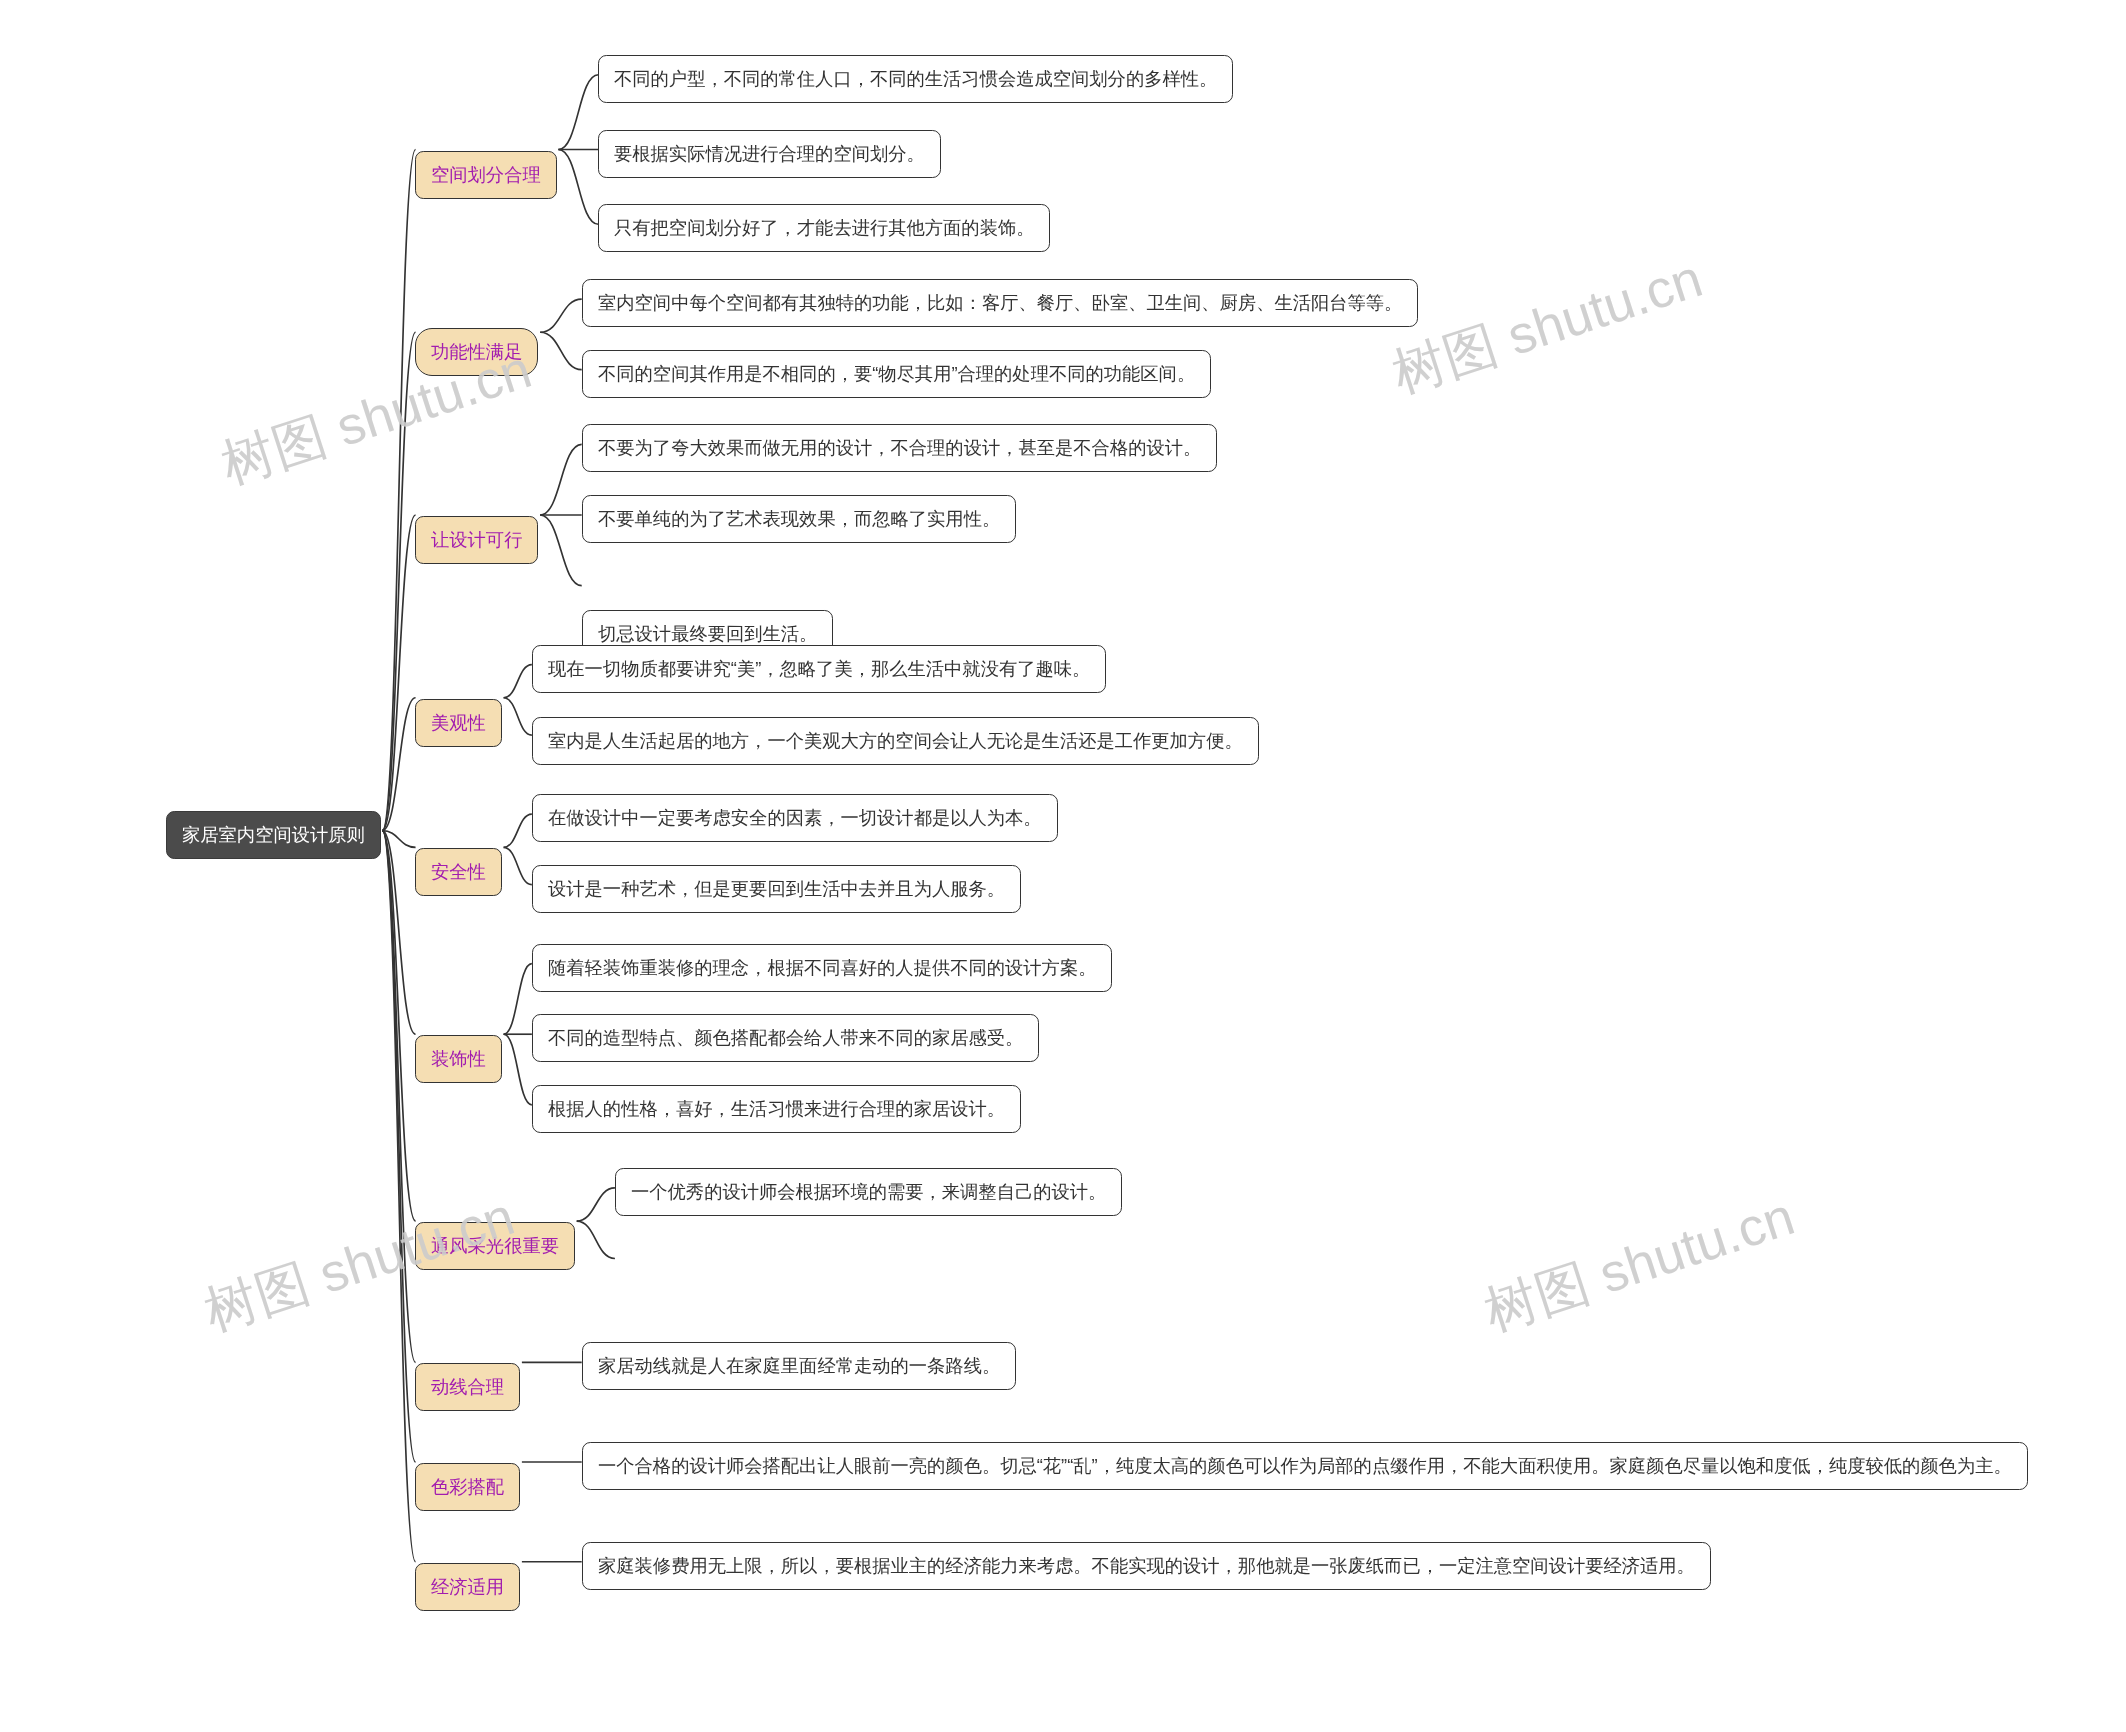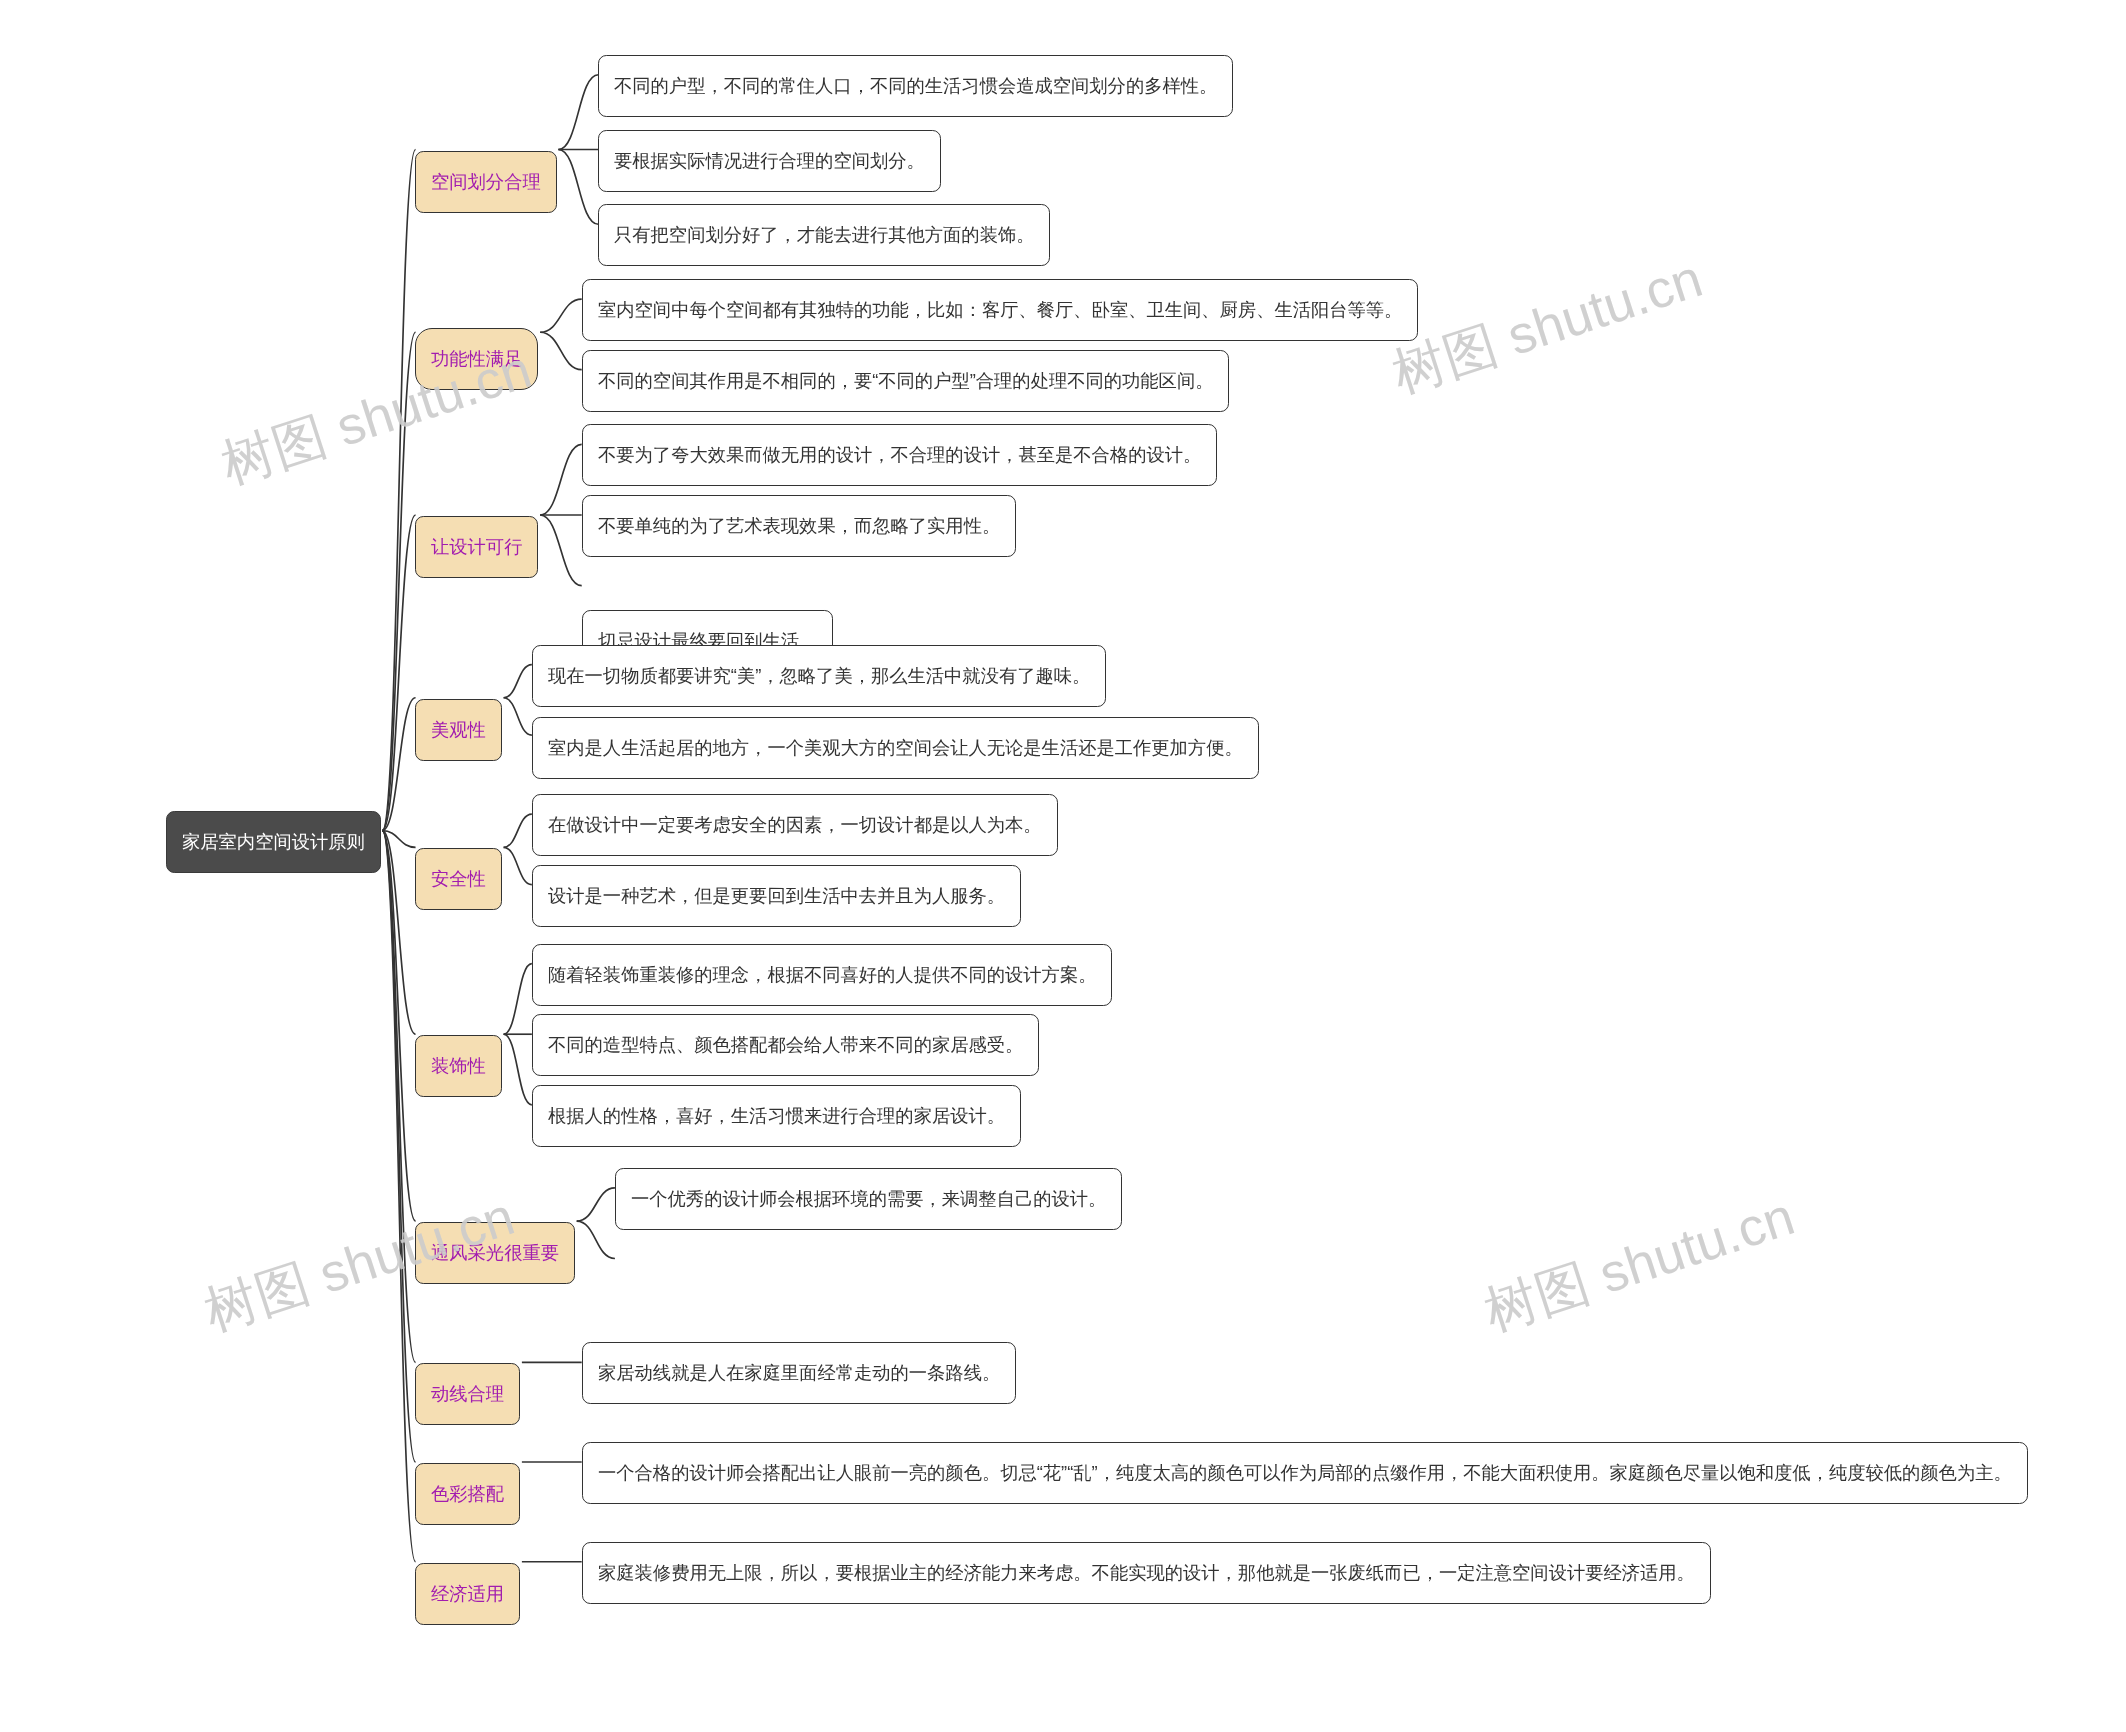--- a/index.html
+++ b/index.html
@@ -1,18 +1,18 @@
 <!DOCTYPE html>
 <html style="font-size:13.3px"><head>
 <meta charset="utf-8">
 <style>
   html,body{margin:0;padding:0;background:#fff;font-family:"Microsoft YaHei","PingFang SC","Heiti SC",Arial,sans-serif;}
   .canvas{position:relative;width:2127px;height:1732px;background:#fff;overflow:hidden;}
   .node{position:absolute;box-sizing:border-box;border-radius:8.3px;display:flex;align-items:center;
-        padding:18px 15px;font-size:18.3px;line-height:1.3;white-space:nowrap;}
+        padding:11px 15px;font-size:18.3px;line-height:1.3;white-space:nowrap;}
   .root-node{background:#4b4b4b;color:#fff;border:1.7px solid #3a3a3a;}
   .branch-node{background:#f5deb3;color:#a21caf;border:1.7px solid #333;margin-top:21px;}
   .leaf-node{background:#fff;color:#333;border:1.7px solid #333;}
   svg.wires{position:absolute;left:0;top:0;width:2127px;height:1732px;pointer-events:none;}
   .wm{position:absolute;color:#ccc;font-size:53px;transform:rotate(-18deg);
       font-family:"Microsoft YaHei",Arial,sans-serif;pointer-events:none;user-select:none;
       font-weight:400;opacity:.9;white-space:nowrap;}
 </style>
 </head>
 <body>
@@ -50,21 +50,21 @@
       <path d="M 460 1000 C 480 1000 480 1880 500 1880" fill="none" stroke="#333" stroke-width="2"></path>
       <path d="M 628 1880 C 664 1880 664 1880 700 1880" fill="none" stroke="#333" stroke-width="2"></path>
     </svg>
 <div class="node root-node" style="left: 166px; top: 811px;">家居室内空间设计原则</div>
     <div class="node branch-node" style="left: 415px; top: 130px;">空间划分合理</div>
     <div class="node leaf-node" style="left: 598px; top: 55px;">不同的户型，不同的常住人口，不同的生活习惯会造成空间划分的多样性。</div>
     <div class="node leaf-node" style="left: 598px; top: 130px;">要根据实际情况进行合理的空间划分。</div>
     <div class="node leaf-node" style="left: 598px; top: 204px;">只有把空间划分好了，才能去进行其他方面的装饰。</div>
     <div class="node branch-node" style="left: 415px; top: 307px; border-radius: 17px;">功能性满足</div>
     <div class="node leaf-node" style="left: 582px; top: 279px;">室内空间中每个空间都有其独特的功能，比如：客厅、餐厅、卧室、卫生间、厨房、生活阳台等等。</div>
-    <div class="node leaf-node" style="left: 582px; top: 350px;">不同的空间其作用是不相同的，要“不同的户型”合理的处理不同的功能区间。</div>
+    <div class="node leaf-node" style="left: 582px; top: 350px;">不同的空间其作用是不相同的，要“物尽其用”合理的处理不同的功能区间。</div>
     <div class="node branch-node" style="left: 415px; top: 495px;">让设计可行</div>
     <div class="node leaf-node" style="left: 582px; top: 424px;">不要为了夸大效果而做无用的设计，不合理的设计，甚至是不合格的设计。</div>
     <div class="node leaf-node" style="left: 582px; top: 495px;">不要单纯的为了艺术表现效果，而忽略了实用性。</div>
     <div class="node leaf-node" style="left: 582px; top: 566px; margin-top: 44px;">切忌设计最终要回到生活。</div>
     <div class="node branch-node" style="left: 415px; top: 678px;">美观性</div>
     <div class="node leaf-node" style="left: 532px; top: 645px;">现在一切物质都要讲究“美”，忽略了美，那么生活中就没有了趣味。</div>
     <div class="node leaf-node" style="left: 532px; top: 717px;">室内是人生活起居的地方，一个美观大方的空间会让人无论是生活还是工作更加方便。</div>
     <div class="node branch-node" style="left: 415px; top: 827px;">安全性</div>
     <div class="node leaf-node" style="left: 532px; top: 865px;">设计是一种艺术，但是更要回到生活中去并且为人服务。</div>
     <div class="node leaf-node" style="left: 532px; top: 794px;">在做设计中一定要考虑安全的因素，一切设计都是以人为本。</div>

